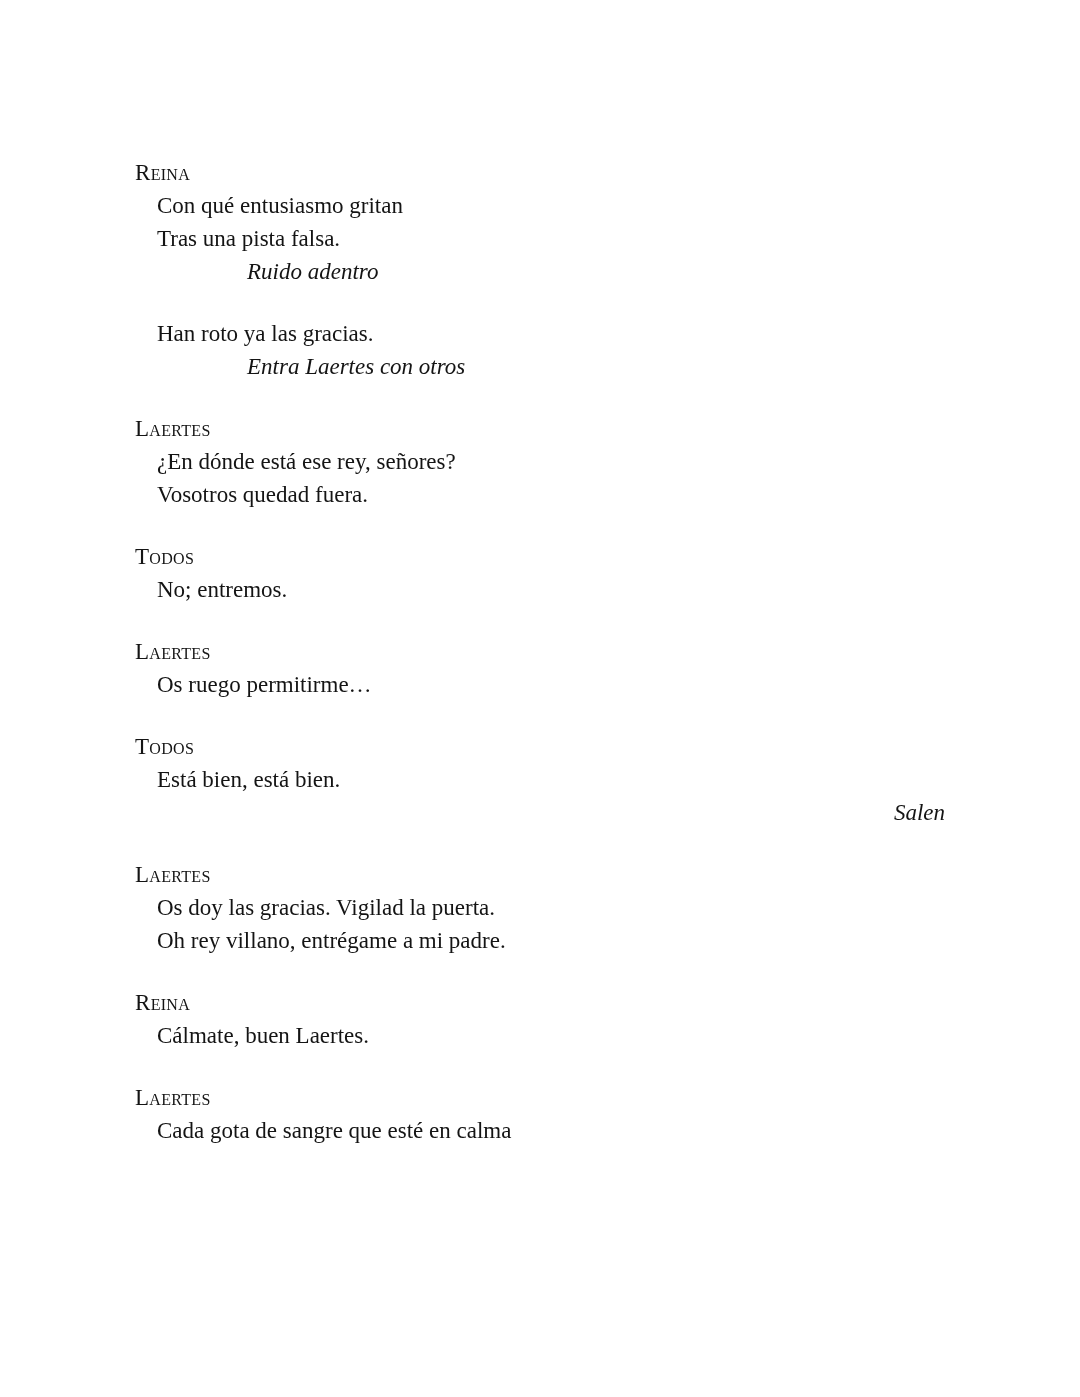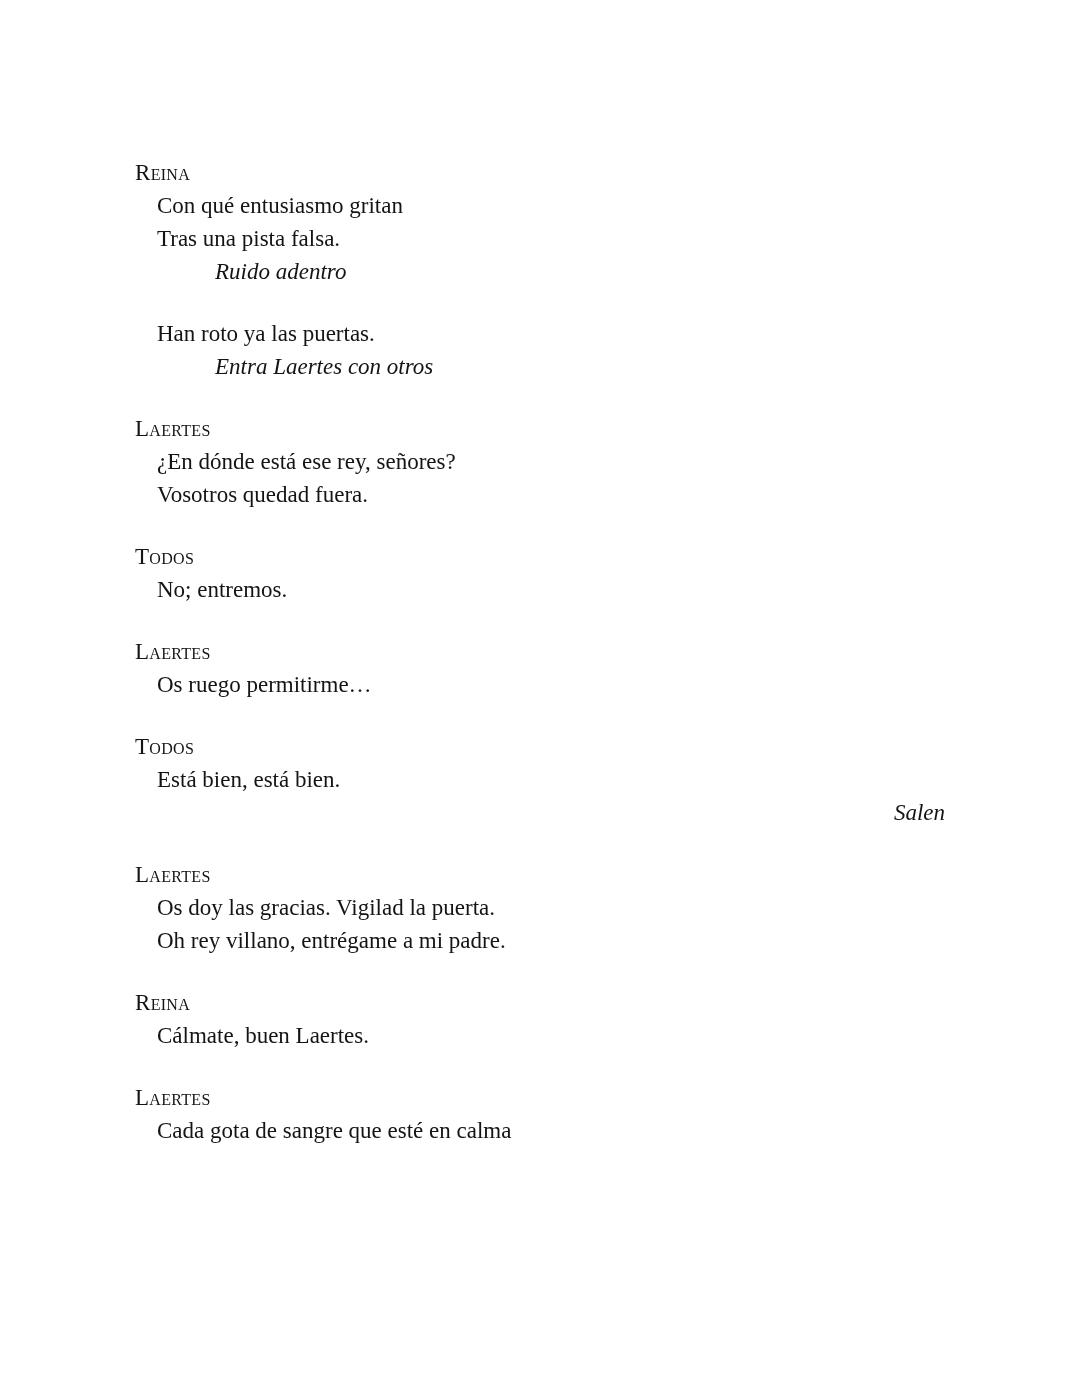--- a/index.html
+++ b/index.html
@@ -29,39 +29,39 @@
   }
   .line {
     margin-left: 22px;
     line-height: 33px;
   }
   .direction {
     font-style: italic;
     line-height: 33px;
   }
   .direction.indent {
-    margin-left: 80px;
+    margin-left: 112px;
   }
   .direction.center {
     margin-left: 0;
     text-align: right;
   }
 </style>
 </head>
 <body>
 
 <div class="page">
     <div class="block">
       <div class="speaker">Reina</div>
       <div class="line">Con qué entusiasmo gritan</div>
       <div class="line">Tras una pista falsa.</div>
       <div class="direction indent">Ruido adentro</div>
     </div>
     <div class="block">
-      <div class="line">Han roto ya las puertas.</div>
+      <div class="line">Han roto ya las gracias.</div>
       <div class="direction indent">Entra Laertes con otros</div>
     </div>
     <div class="block">
       <div class="speaker">Laertes</div>
       <div class="line">¿En dónde está ese rey, señores?</div>
       <div class="line">Vosotros quedad fuera.</div>
     </div>
     <div class="block">
       <div class="speaker">Todos</div>
       <div class="line">No; entremos.</div>

